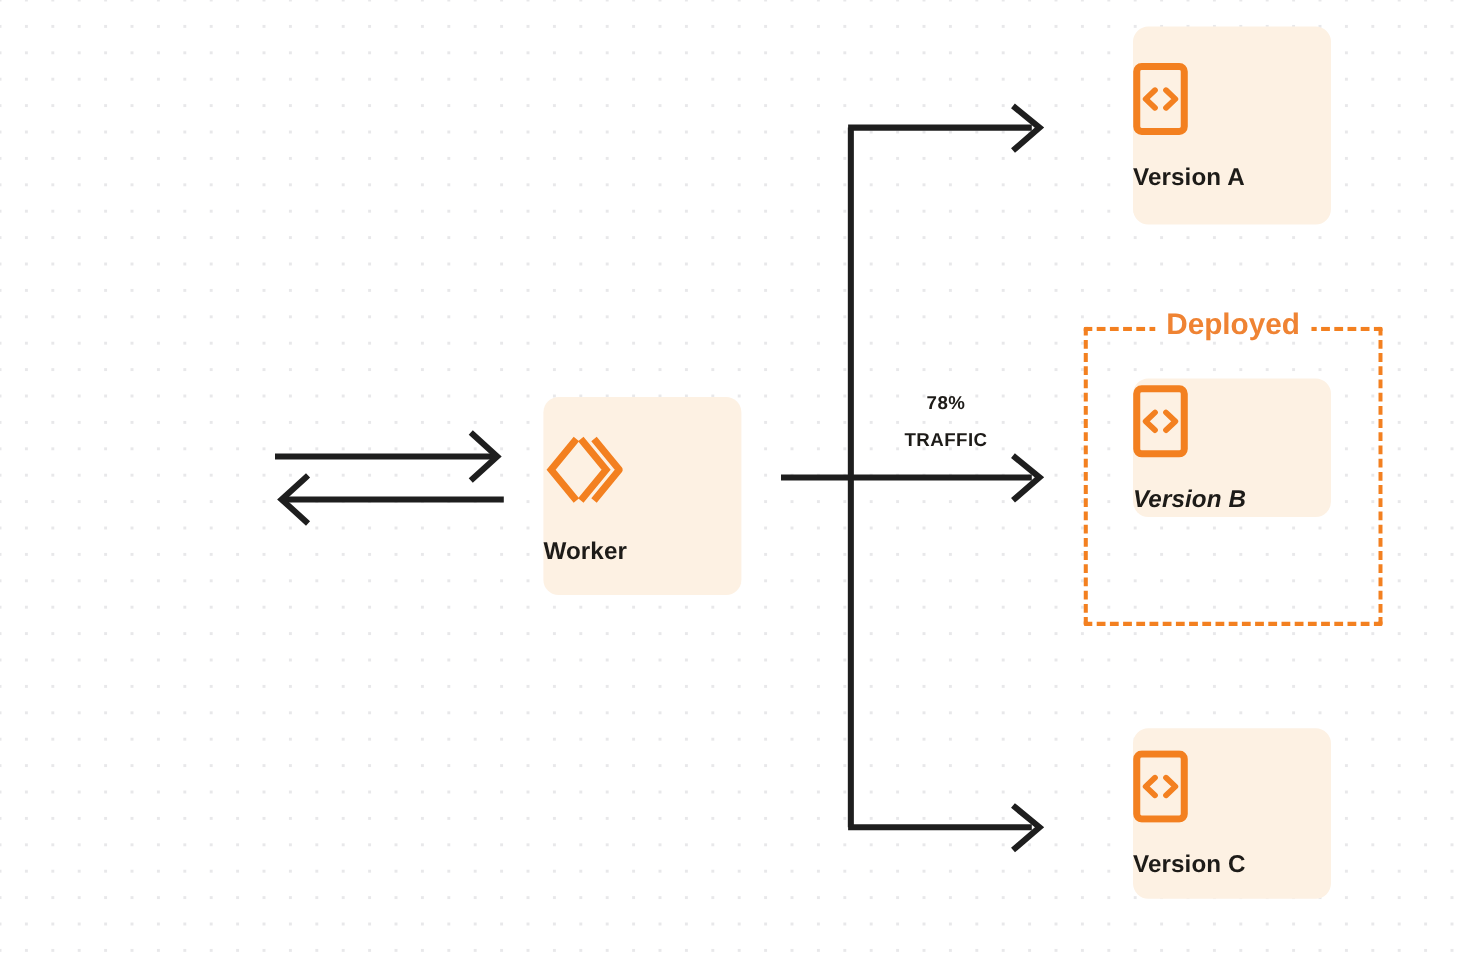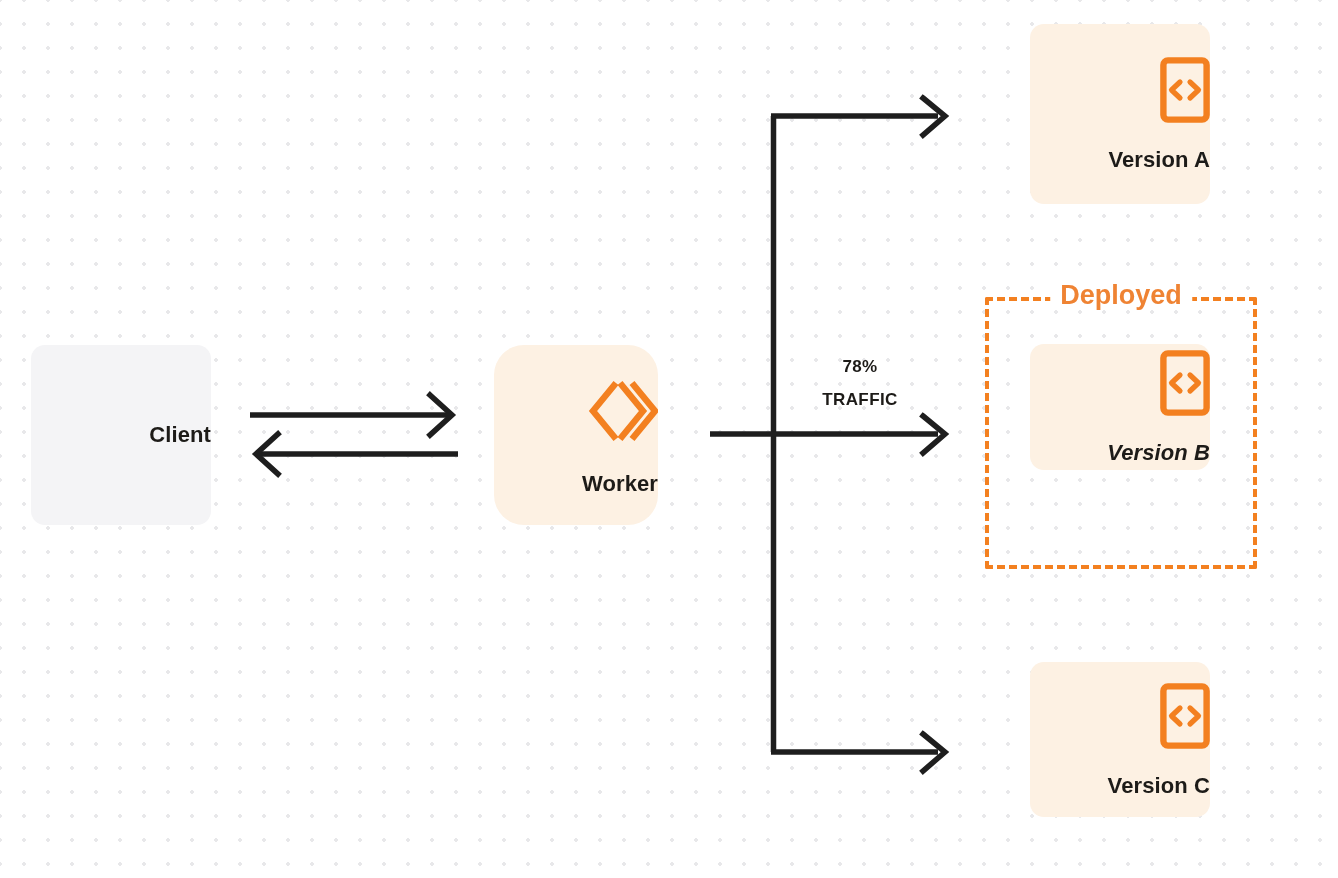--- a/index.html
+++ b/index.html
@@ -33,39 +33,38 @@
     width: 1338px;
     height: 878px;
     pointer-events: none;
   }
 
   
   .node {
     position: absolute;
     display: flex;
     flex-direction: column;
-    align-items: flex-end;
+    align-items: flex-start;
     justify-content: center;
     border-radius: 14px;
     box-sizing: border-box;
   }
   .node-client {
     left: 31px;
     top: 345px;
     width: 180px;
     height: 180px;
     background: #f4f4f6;
   }
   .node-worker {
     left: 494px;
-    top: 345px;
-    width: 164px;
+    top: 361px;
+    width: 180px;
     height: 180px;
     background: #fdf1e3;
-    border-radius: 30px;
   }
   .node-ver-a {
     left: 1030px;
     top: 24px;
     width: 180px;
     height: 180px;
     background: #fdf1e3;
   }
   .node-ver-b {
     left: 1030px;
@@ -170,23 +169,20 @@
 
     <g fill="none" stroke="#1e1e1e" stroke-width="5.5" stroke-linecap="square" stroke-linejoin="miter">
       <polyline points="430,395 452,415 430,435"></polyline>
       <polyline points="278,434 256,454 278,474"></polyline>
       <polyline points="923,98 945,116 923,135"></polyline>
       <polyline points="923,416 945,434 923,453"></polyline>
       <polyline points="923,734 945,752 923,771"></polyline>
     </g>
   </svg>
 
-  <div class="node node-client">
-    <div class="node-label">Client</div>
-  </div>
 
   <div class="node node-worker">
     <span class="node-icon">
       <svg width="72" height="72" viewBox="0 0 72 72" aria-hidden="true">
         <g fill="none" stroke="#f38020" stroke-width="6.4" stroke-linejoin="miter" stroke-linecap="butt">
           <polyline points="30,8 7,36 30,64"></polyline>
           <polyline points="34,8 57,36 34,64"></polyline>
           <polyline points="46,8 69,36 46,64"></polyline>
         </g>
       </svg>

